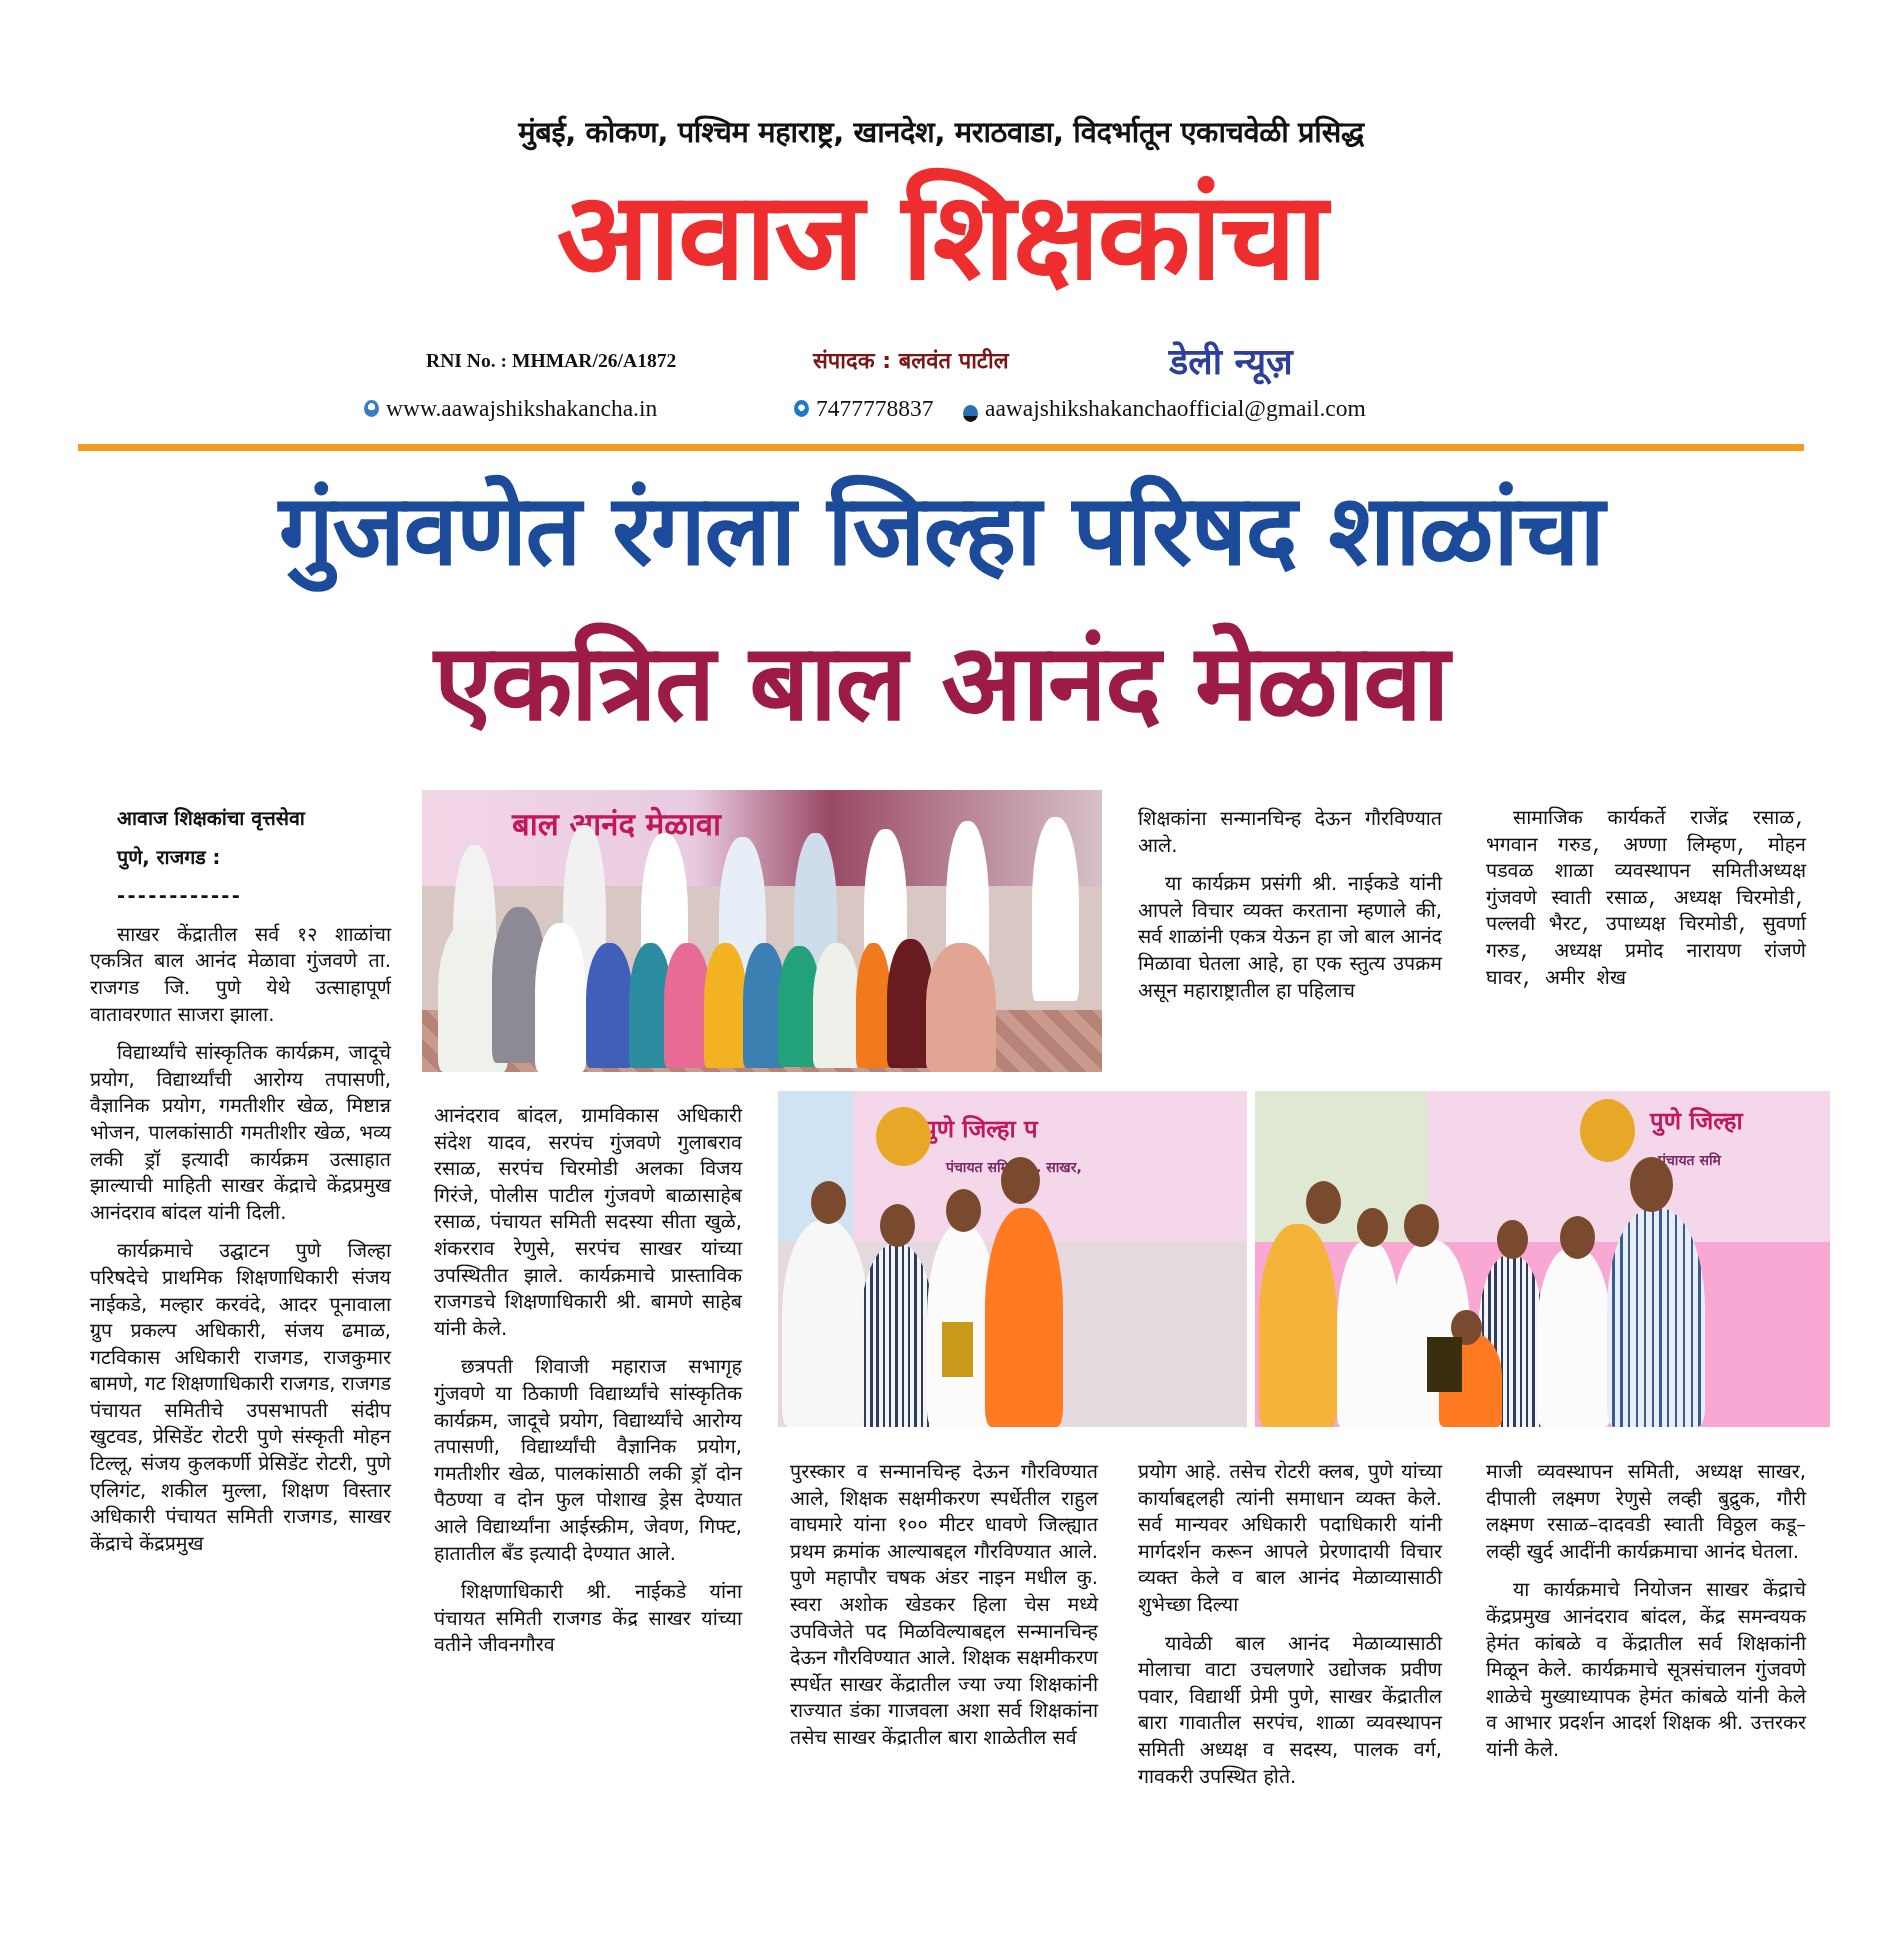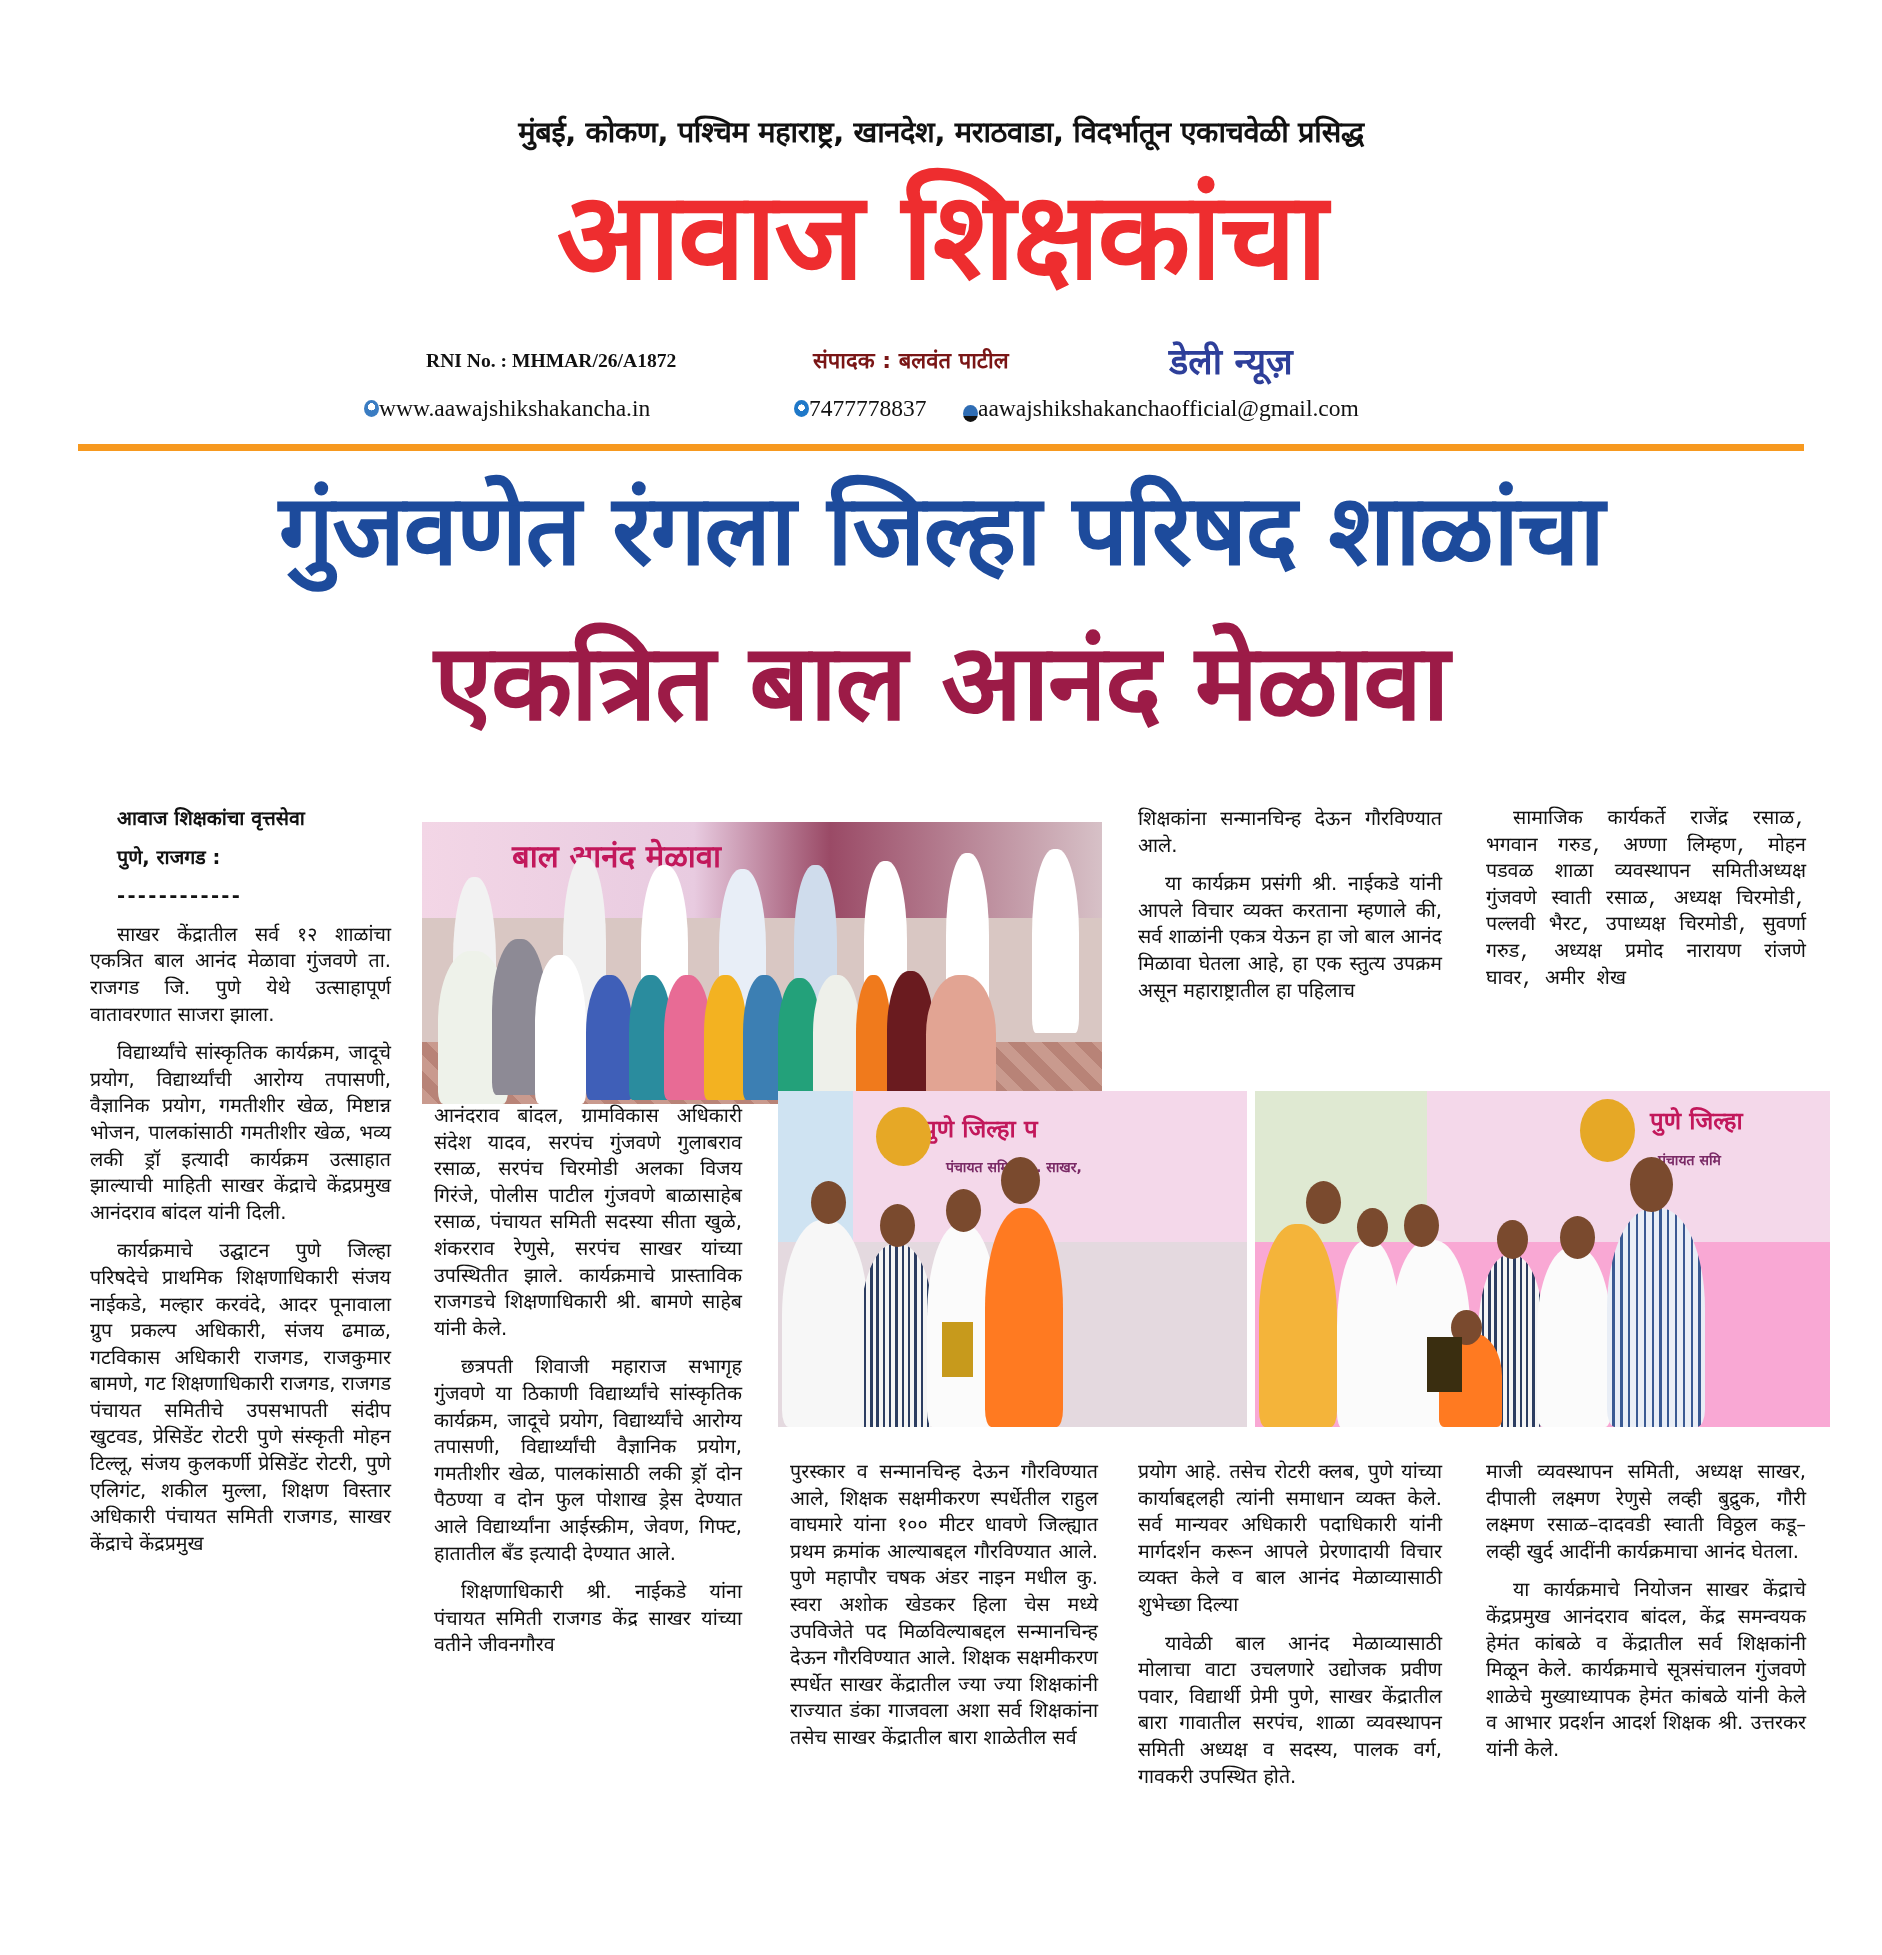--- a/index.html
+++ b/index.html
@@ -16,21 +16,21 @@
   }
   .brand {
     left: 0; width: 1882px; top: 176px; text-align: center;
     font-size: 121px; font-weight: bold; color: #ee2d2f; line-height: 1; letter-spacing: -2.3px;
   }
   .rni { left: 426px; top: 350px; font-family: "Liberation Serif", serif; font-size: 19.6px; font-weight: bold; }
   .editor { left: 813px; top: 344px; font-size: 22px; font-weight: bold; color: #7a1616; }
   .daily { left: 1169px; top: 336px; font-size: 36px; font-weight: bold; color: #2e3f9a; }
   .contact {
     top: 395px; font-family: "Liberation Serif", serif; font-size: 23.5px; color: #111;
-    display: flex; align-items: center; 
+    display: flex; align-items: center; gap: 7px;
   }
   .contact .ic {
     width: 15px; height: 17px; border-radius: 50%; display: inline-block;
     background: radial-gradient(circle at 50% 40%, #ffffff 0 28%, #3a7cc2 30% 100%);
   }
   .contact .ic.phone { background: radial-gradient(circle at 50% 45%, #ffffff 0 26%, #1f78c8 28% 100%); }
   .contact .ic.mail { background: linear-gradient(#2f6db4 0 65%, #111 65% 100%); }
   .rule-orange { left: 78px; top: 444px; width: 1726px; height: 7px; background: #f7991f; }
 
   
@@ -98,21 +98,21 @@
 
 <div class="abs col" style="left:78px; top:794px; width:325px;">
   <p class="byline">आवाज शिक्षकांचा वृत्तसेवा</p>
   <p class="byline">पुणे, राजगड :</p>
   <p class="dash noindent">------------</p>
   <p>साखर केंद्रातील सर्व १२ शाळांचा एकत्रित बाल आनंद मेळावा गुंजवणे ता. राजगड जि. पुणे येथे उत्साहापूर्ण वातावरणात साजरा झाला.</p>
   <p>विद्यार्थ्यांचे सांस्कृतिक कार्यक्रम, जादूचे प्रयोग, विद्यार्थ्यांची आरोग्य तपासणी, वैज्ञानिक प्रयोग, गमतीशीर खेळ, मिष्टान्न भोजन, पालकांसाठी गमतीशीर खेळ, भव्य लकी ड्रॉ इत्यादी कार्यक्रम उत्साहात झाल्याची माहिती साखर केंद्राचे केंद्रप्रमुख आनंदराव बांदल यांनी दिली.</p>
   <p>कार्यक्रमाचे उद्घाटन पुणे जिल्हा परिषदेचे प्राथमिक शिक्षणाधिकारी संजय नाईकडे, मल्हार करवंदे, आदर पूनावाला ग्रुप प्रकल्प अधिकारी, संजय ढमाळ, गटविकास अधिकारी राजगड, राजकुमार बामणे, गट शिक्षणाधिकारी राजगड, राजगड पंचायत समितीचे उपसभापती संदीप खुटवड, प्रेसिडेंट रोटरी पुणे संस्कृती मोहन टिल्लू, संजय कुलकर्णी प्रेसिडेंट रोटरी, पुणे एलिगंट, शकील मुल्ला, शिक्षण विस्तार अधिकारी पंचायत समिती राजगड, साखर केंद्राचे केंद्रप्रमुख</p>
 </div>
 
-<div class="abs photo" style="left:422px; top:790px; width:680px; height:282px;margin-top:32px;">
+<div class="abs photo" style="left:422px; top:790px; width:680px; height:282px;">
   <div class="banner"></div>
   <div class="banner-text" style="left:90px; top:11.7px; font-size:31px;">बाल आनंद मेळावा</div>
   <div class="floor"></div>
 
   <div class="person" style="left:31px; top:55px; width:43px; height:180px; background:#f2f2f2;"></div>
   <div class="person" style="left:141px; top:35px; width:43px; height:184px; background:#f1f1f1;"></div>
   <div class="person" style="left:219px; top:43px; width:47px; height:172px; background:#ffffff;"></div>
   <div class="person" style="left:297px; top:47px; width:47px; height:172px; background:#e8eef7;"></div>
   <div class="person" style="left:372px; top:43px; width:43px; height:168px; background:#cfdcec;"></div>
   <div class="person" style="left:442px; top:39px; width:43px; height:172px; background:#ffffff;"></div>

